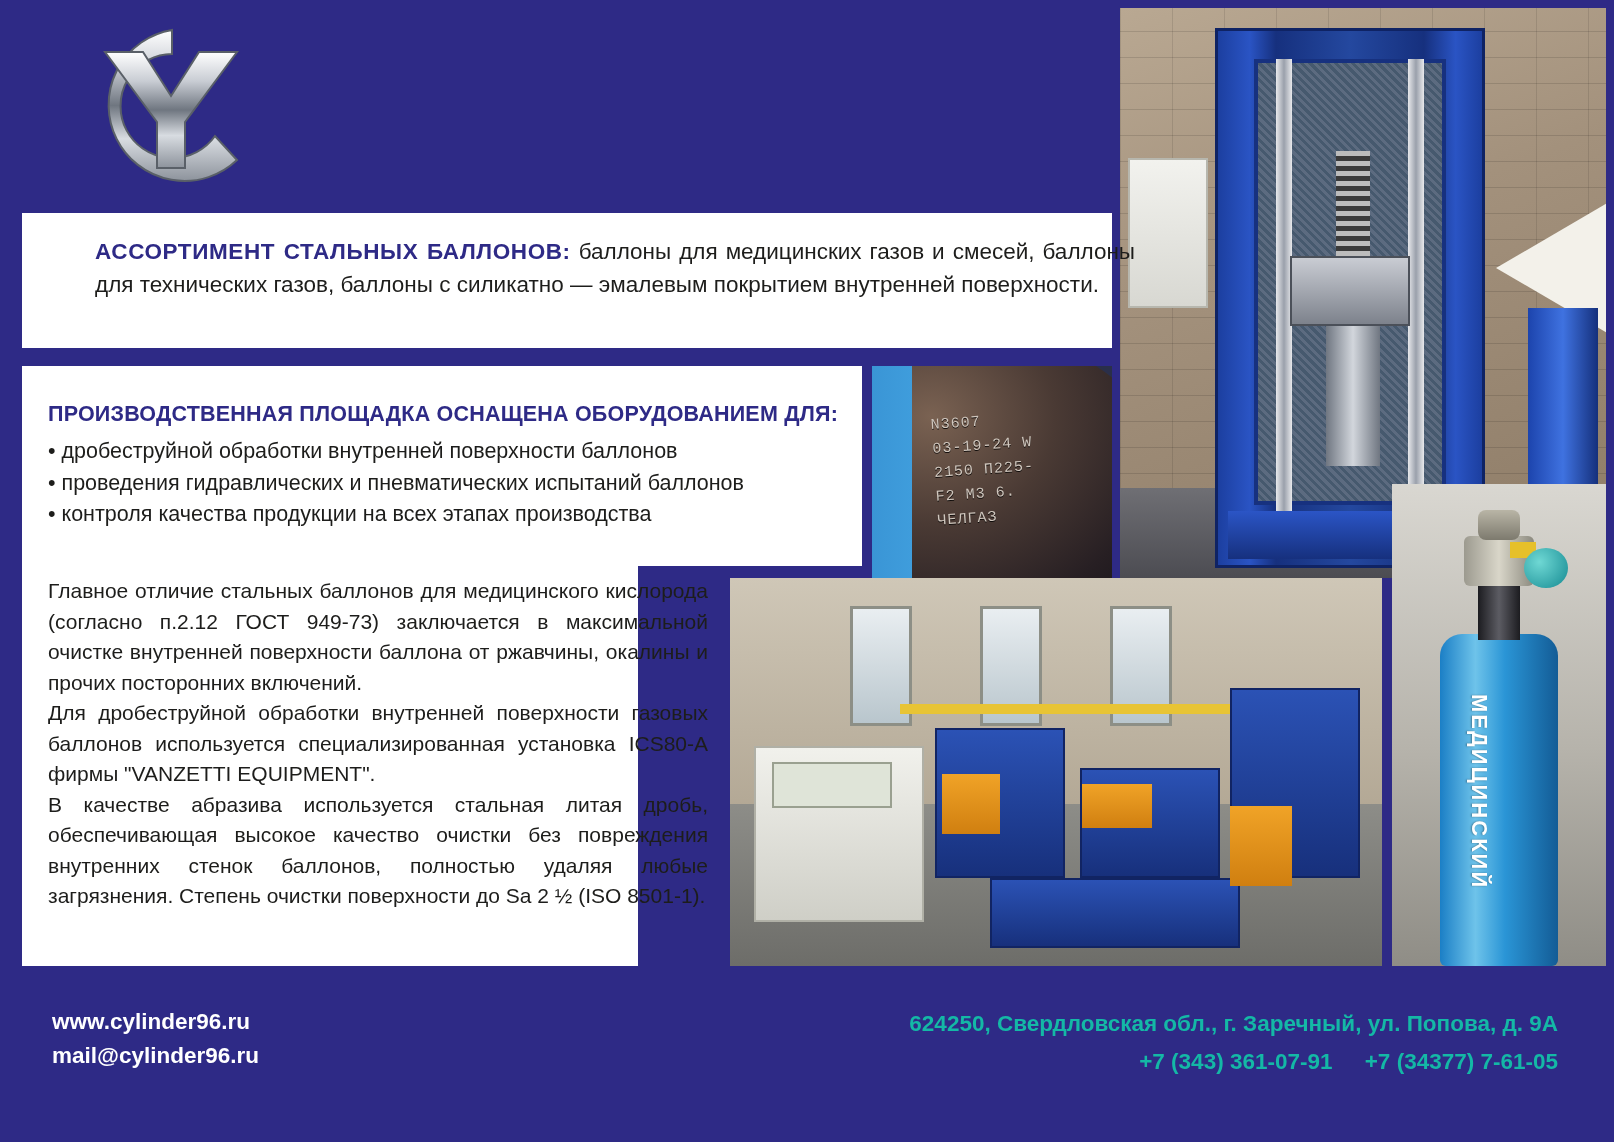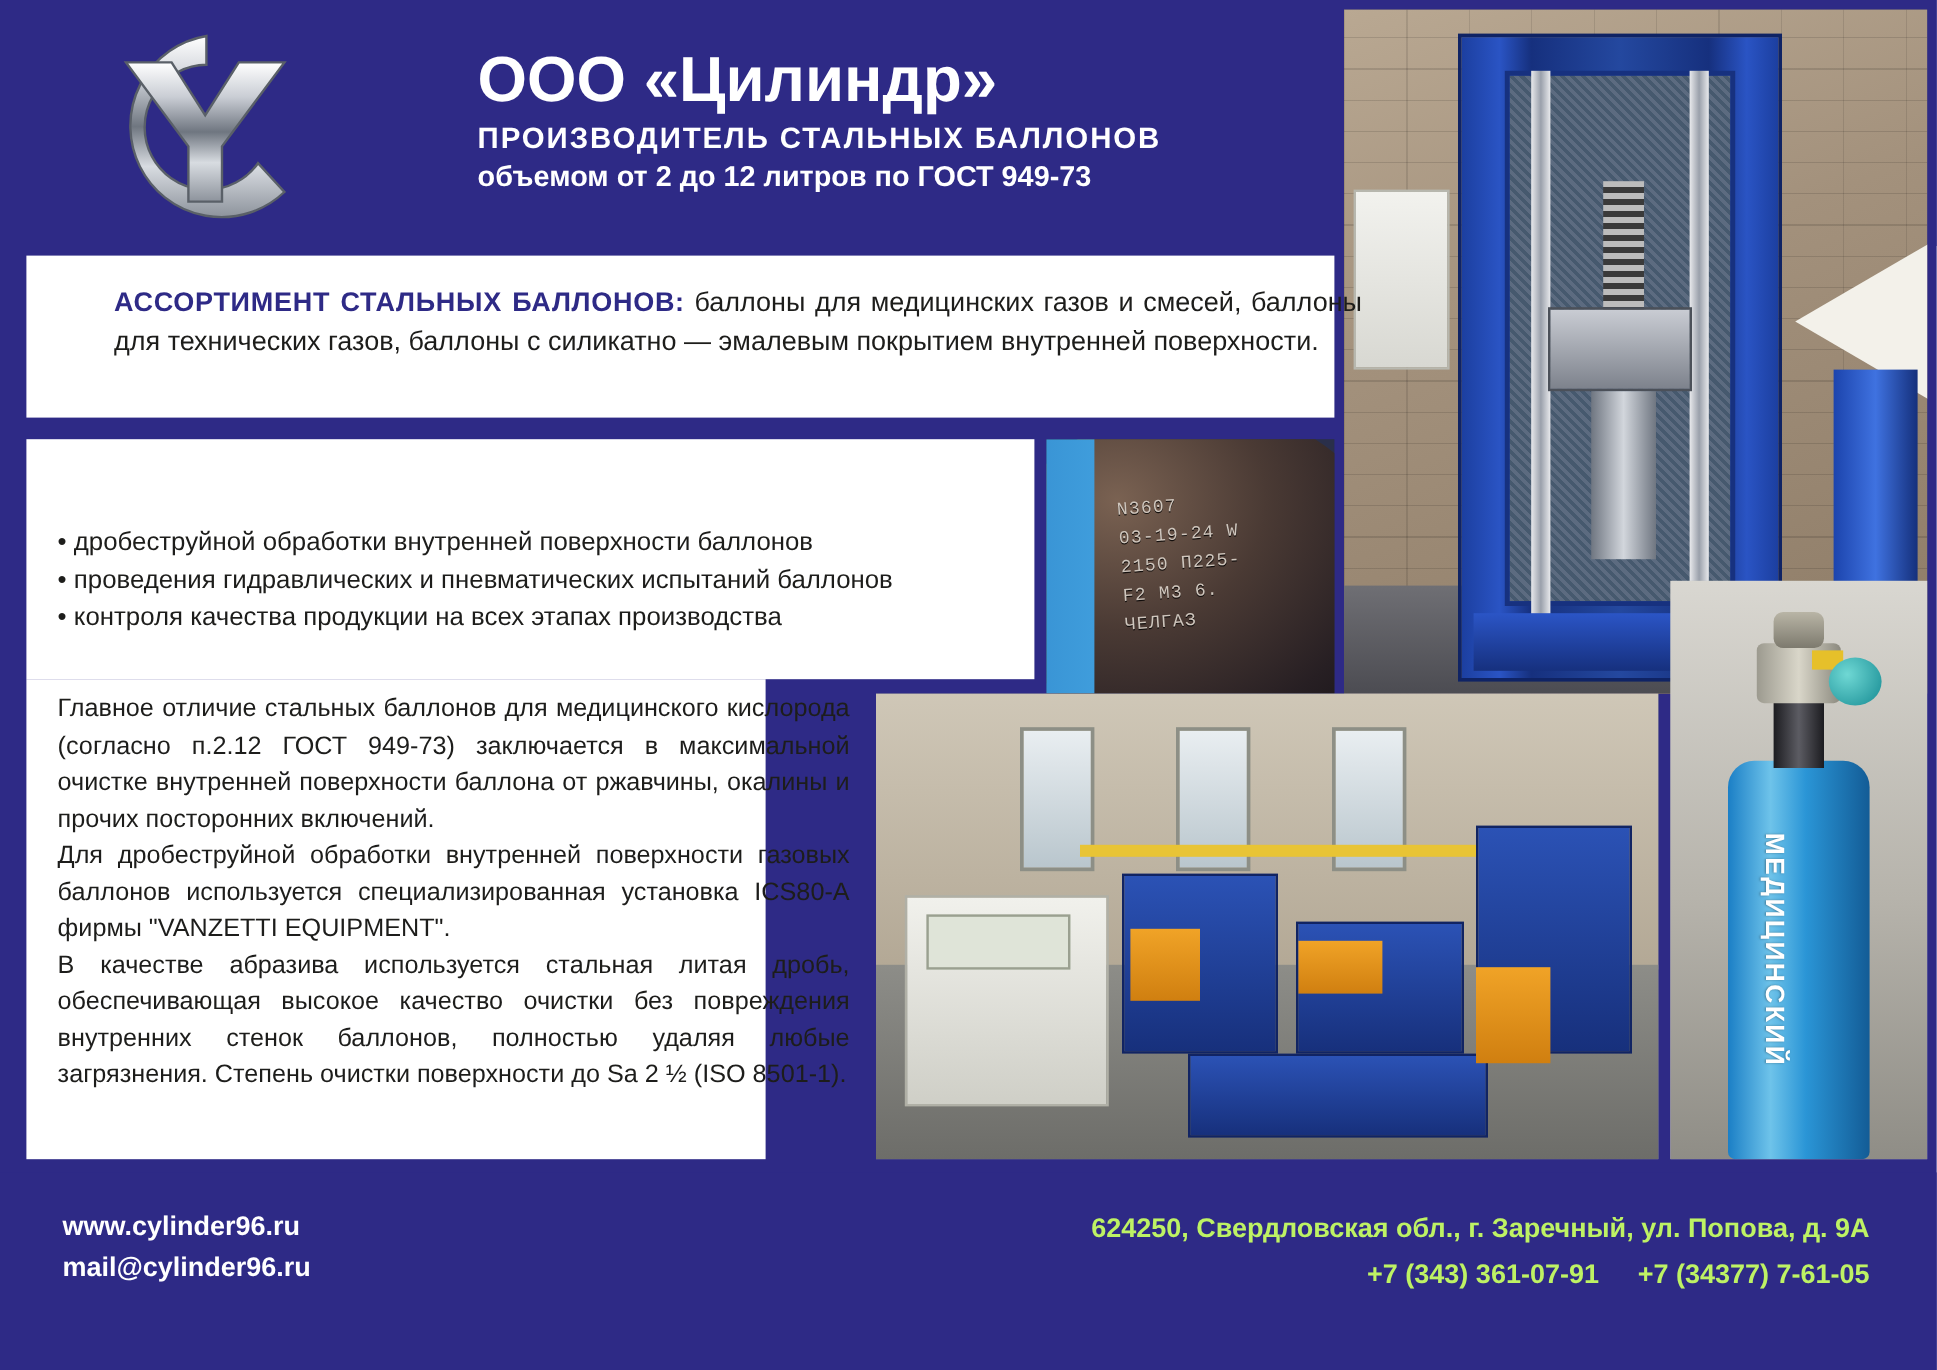--- a/index.html
+++ b/index.html
@@ -237,21 +237,21 @@
   
   .footer {
     position: absolute; left: 0; bottom: 0; width: 1614px; height: 165px;
     background: #2e2a86;
   }
   .footer-left {
     position: absolute; left: 52px; top: 28px; color: #ffffff;
     font-size: 22.5px; font-weight: bold; line-height: 34px;
   }
   .footer-right {
-    position: absolute; right: 56px; top: 28px; color: #bef264;
+    position: absolute; right: 56px; top: 28px; color: #14b8a6;
     font-size: 22.5px; font-weight: bold; line-height: 38px; text-align: right;
   }
   .phones span { margin-left: 26px; }
 </style>
 </head>
 <body>
 
 <div class="page">
 
   <div class="header">
@@ -265,25 +265,20 @@
             <stop offset="50%" stop-color="#6f7680"></stop>
             <stop offset="72%" stop-color="#d8dce1"></stop>
             <stop offset="100%" stop-color="#8d939c"></stop>
           </linearGradient>
         </defs>
         <path d="M125 12 A76 76 0 1 0 190 142 L168 118 A52 52 0 1 1 125 36 Z" fill="url(#steel)" stroke="#5a6068" stroke-width="2"></path>
         <path d="M58 34 L96 34 L124 78 L152 34 L190 34 L138 104 L138 150 L110 150 L110 104 Z" fill="url(#steel)" stroke="#5a6068" stroke-width="2"></path>
       </svg>
     </div>
 
-    <div class="header-text">
-      <div class="h-title">ООО «Цилиндр»</div>
-      <div class="h-sub1">ПРОИЗВОДИТЕЛЬ  СТАЛЬНЫХ  БАЛЛОНОВ</div>
-      <div class="h-sub2">объемом от 2 до 12 литров по ГОСТ 949-73</div>
-    </div>
   </div>
 
   <div class="photo-press">
     <div class="brickwall"></div>
     <div class="floor"></div>
     <div class="press-white-wedge"></div>
     <div class="press-panel"></div>
     <div class="press-tank"></div>
     <div class="press-frame">
       <div class="press-inner"></div>
@@ -296,20 +291,21 @@
     </div>
   </div>
 
   <div class="band-assort">
     <div class="assort-text">
       <span class="assort-lead">АССОРТИМЕНТ СТАЛЬНЫХ БАЛЛОНОВ:</span><span> баллоны для медицинских газов и смесей, баллоны для технических газов, баллоны с силикатно — эмалевым покрытием внутренней поверхности.</span>
     </div>
   </div>
 
   <div class="band-equip">
+    <div class="equip-title">ПРОИЗВОДСТВЕННАЯ ПЛОЩАДКА ОСНАЩЕНА ОБОРУДОВАНИЕМ ДЛЯ:</div>
     <ul class="equip-list">
       <li>дробеструйной обработки внутренней поверхности баллонов</li>
       <li>проведения гидравлических и пневматических испытаний баллонов</li>
       <li>контроля качества продукции на всех этапах производства</li>
     </ul>
   </div>
 
   <div class="photo-stamp">
     <div class="stamp-sphere"></div>
     <div class="stamp-left"></div>

